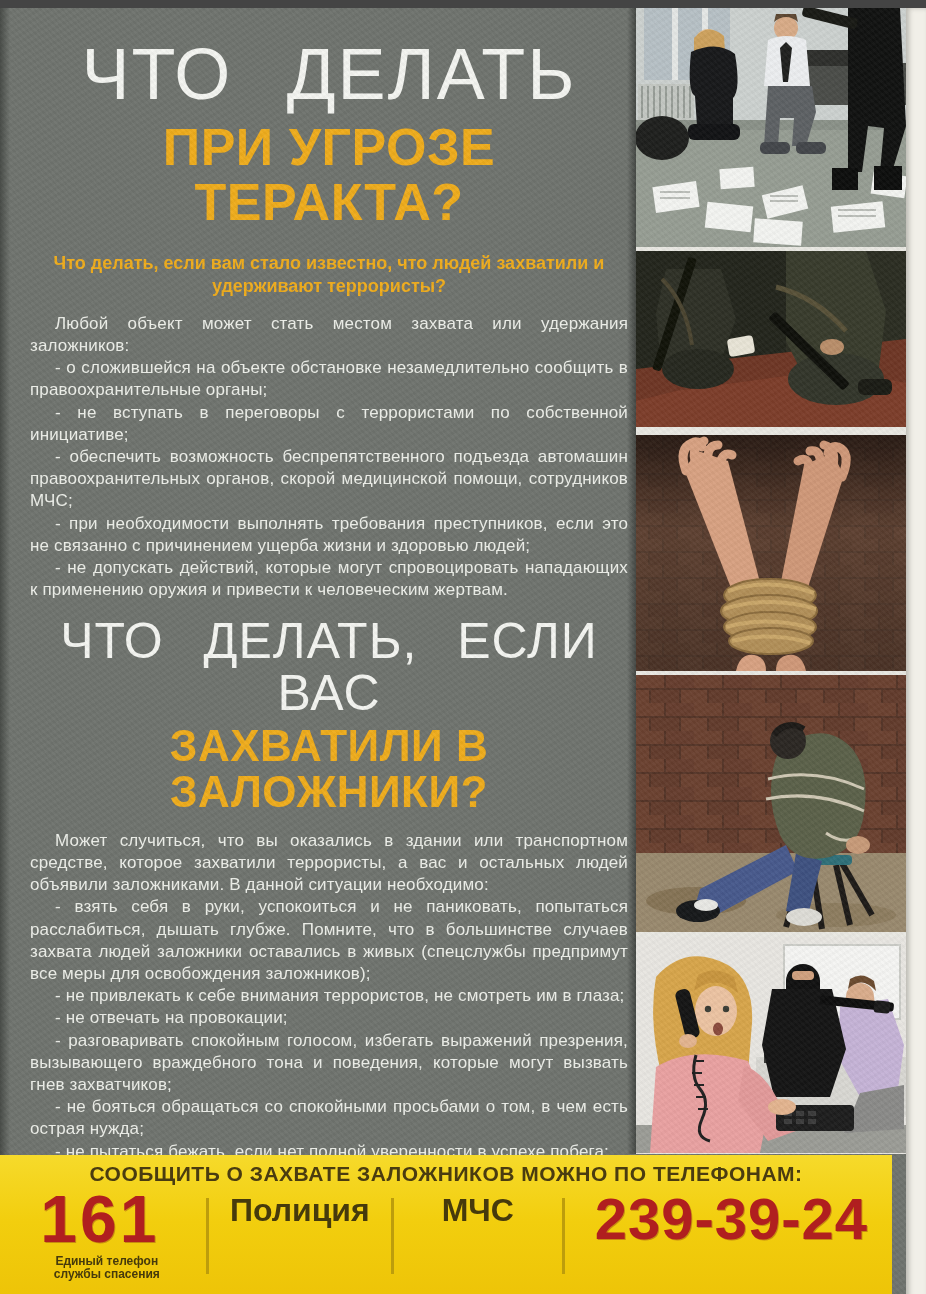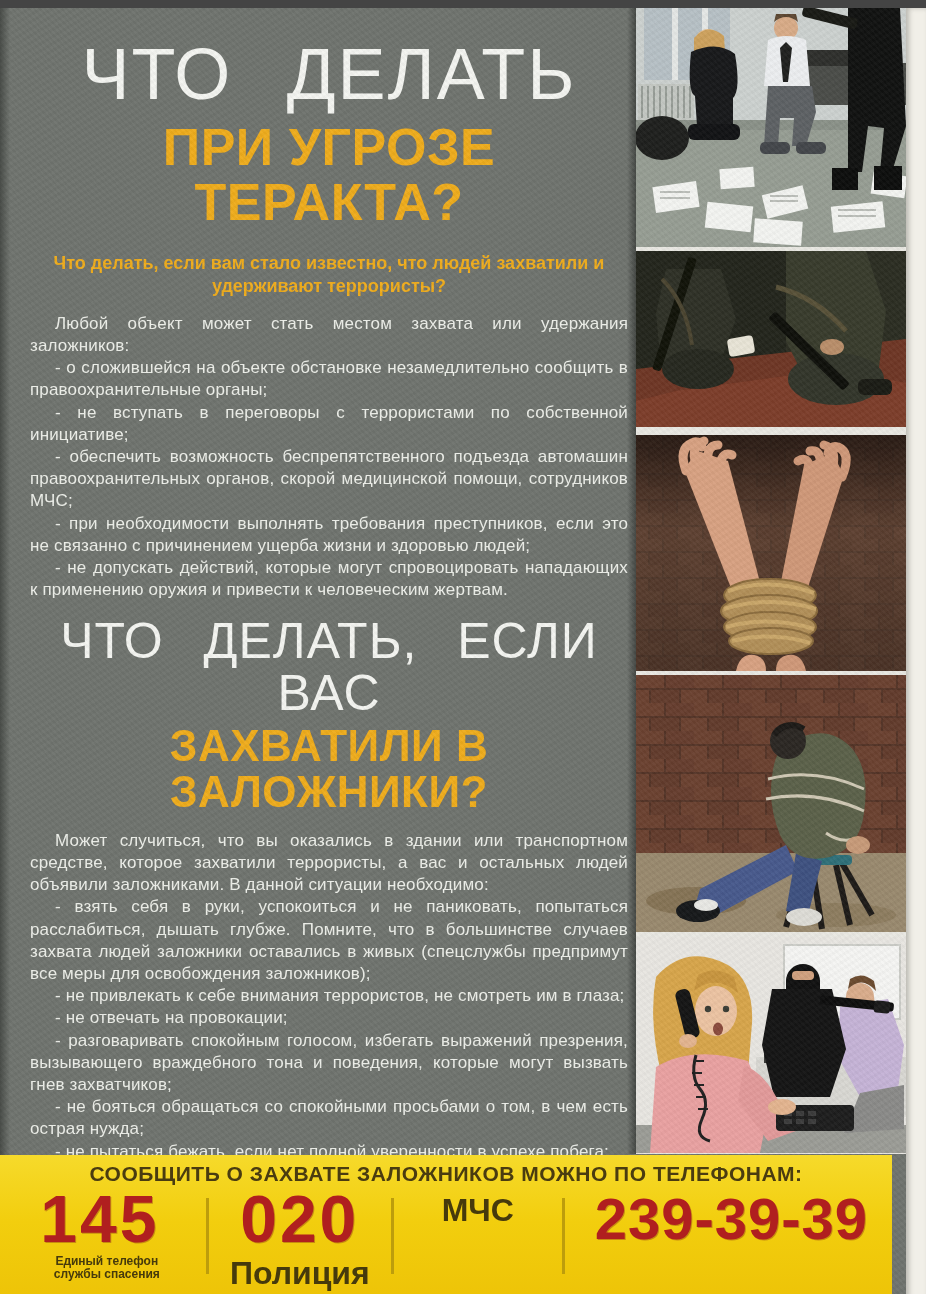--- a/index.html
+++ b/index.html
@@ -324,36 +324,35 @@
         </g>
         <ellipse cx="146" cy="170" rx="14" ry="8" fill="#e3b48f"></ellipse>
       </svg>
     </figure>
   </div>
 
   <div class="banner">
     <p class="banner-header">СООБЩИТЬ О ЗАХВАТЕ ЗАЛОЖНИКОВ МОЖНО ПО ТЕЛЕФОНАМ:</p>
     <div class="banner-row">
       <div class="phone-block pb1">
-        <div class="phone-number">145</div>
+        <div class="phone-number">161</div>
         <div class="phone-label">Единый телефон
 службы спасения</div>
       </div>
       <div class="divider"></div>
       <div class="phone-block pb2">
-        <div class="phone-number">020</div>
         <div class="phone-label">Полиция</div>
       </div>
       <div class="divider"></div>
       <div class="phone-block pb3">
         <div class="phone-label">МЧС</div>
       </div>
       <div class="divider"></div>
       <div class="phone-block pb4">
-        <div class="phone-number">239-39-39</div>
+        <div class="phone-number">239-39-24</div>
       </div>
     </div>
   </div>
 
   <div class="right-edge"></div>
   <div class="left-edge"></div>
   <div class="grain"></div>
 </div>
 
 </body></html>

